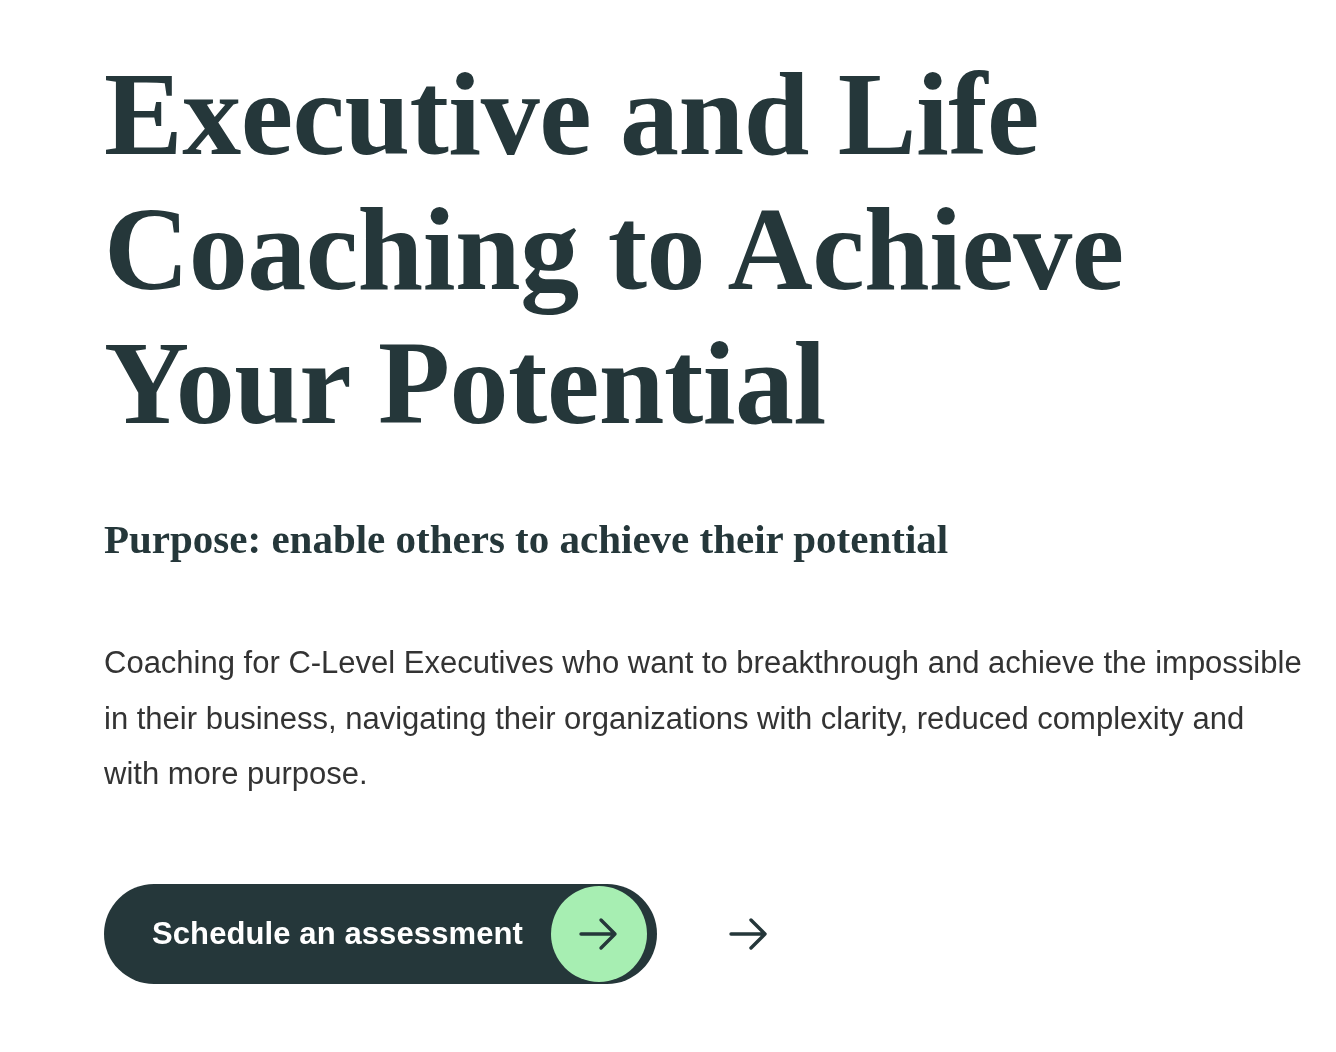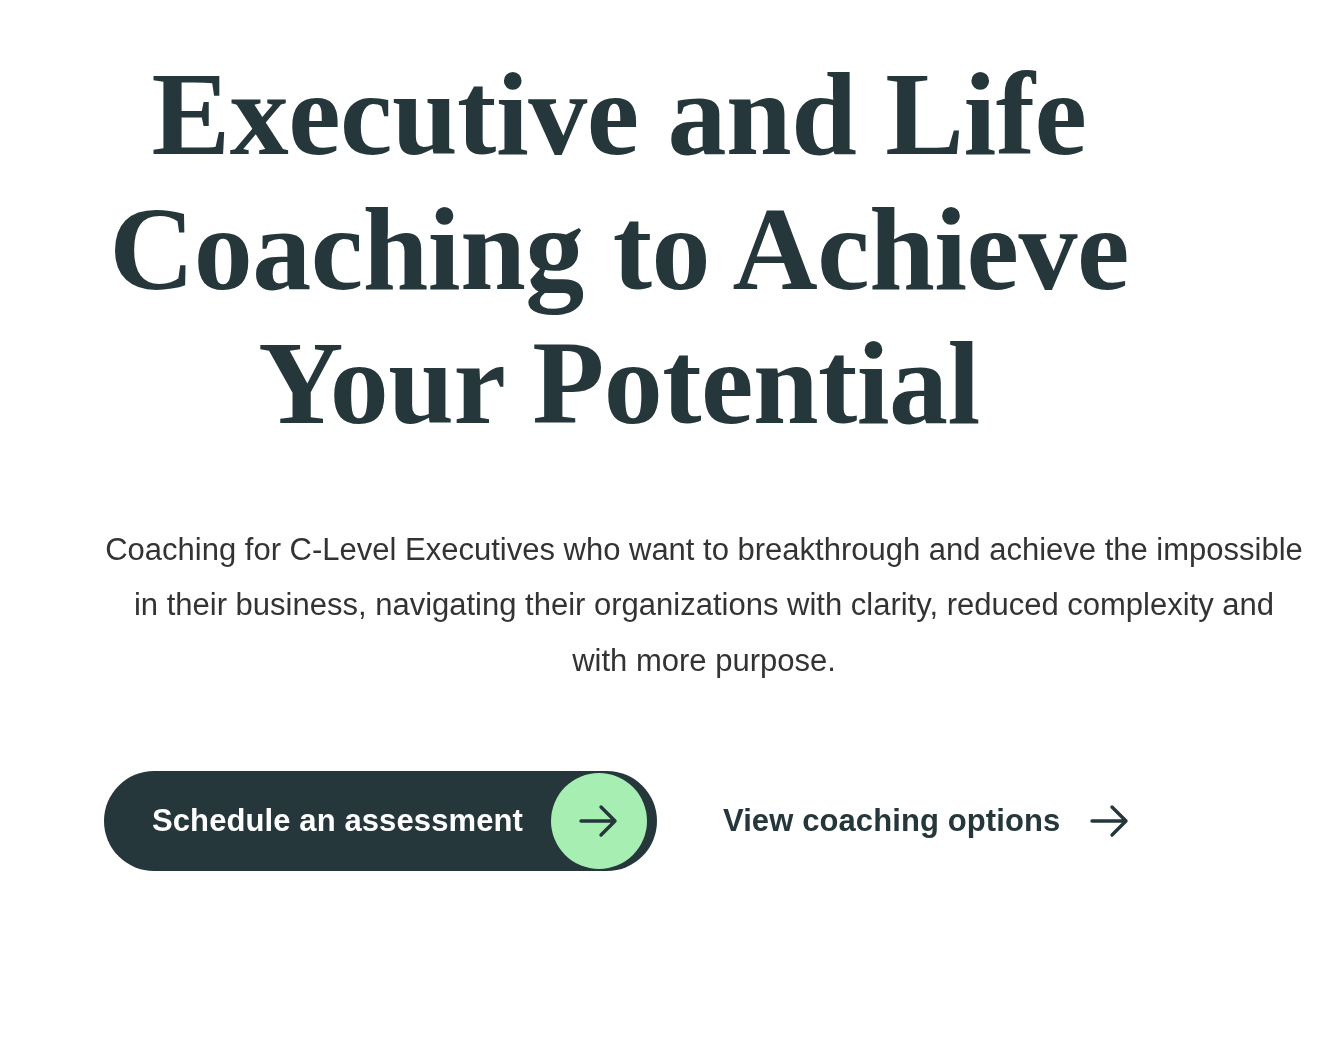--- a/index.html
+++ b/index.html
@@ -16,21 +16,20 @@
     -webkit-font-smoothing: antialiased;
   }
 
   .hero {
     position: relative;
     width: 1336px;
     height: 1052px;
     box-sizing: border-box;
     padding: 0 0 0 104px;
     background: #ffffff;
-    text-align: center;
   }
 
   .hero-inner {
     width: 1200px;
   }
 
   .hero-title {
     margin: 0;
     padding-top: 48px;
     font-family: "Liberation Serif", "DejaVu Serif", serif;
@@ -134,36 +133,36 @@
   }
 </style>
 </head>
 <body>
 
 <div class="hero">
   <div class="hero-inner">
 
     <h1 class="hero-title">Executive and Life Coaching to Achieve Your Potential</h1>
 
+    <h2 class="hero-subtitle">Purpose: enable others to achieve their potential</h2>
 
     <p class="hero-body">Coaching for C-Level Executives who want to breakthrough and achieve the impossible in their business, navigating their organizations with clarity, reduced complexity and with more purpose.</p>
 
     <div class="cta-row">
 
       <a class="btn-primary" href="#">
         <span class="btn-primary-label">Schedule an assessment</span>
         <span class="btn-arrow-badge">
           <svg width="52" height="52" viewBox="0 0 52 52" fill="none" xmlns="http://www.w3.org/2000/svg" aria-hidden="true">
             <path d="M8 26 H42 M28 12 L42 26 L28 40" stroke="#25373a" stroke-width="3.4" stroke-linecap="round" stroke-linejoin="round"></path>
           </svg>
         </span>
       </a>
 
       <a class="btn-secondary" href="#">
-        <span class="btn-secondary-label">View coaching options</span>
         <span>
           <svg width="52" height="52" viewBox="0 0 52 52" fill="none" xmlns="http://www.w3.org/2000/svg" aria-hidden="true">
             <path d="M8 26 H42 M28 12 L42 26 L28 40" stroke="#25373a" stroke-width="3.4" stroke-linecap="round" stroke-linejoin="round"></path>
           </svg>
         </span>
       </a>
 
     </div>
   </div>
 </div>

